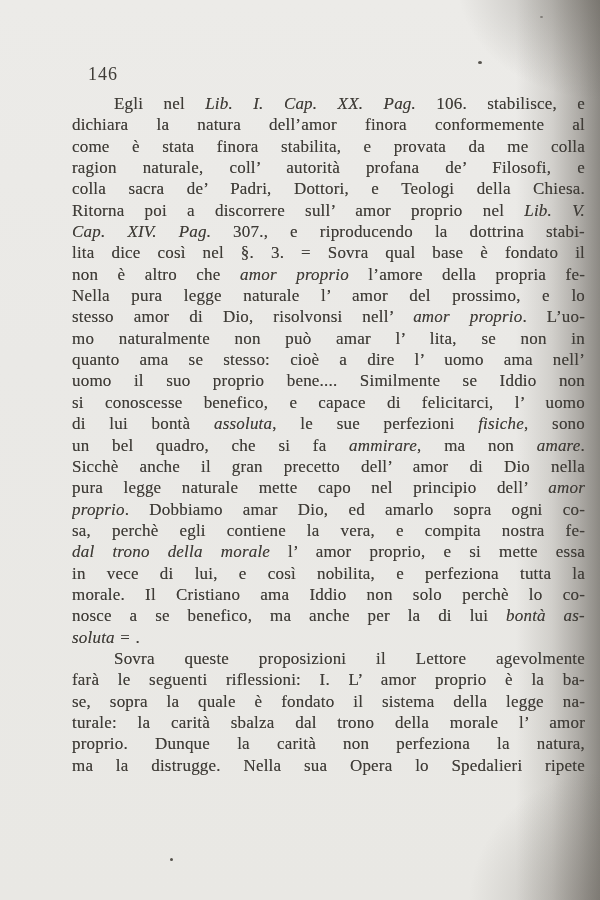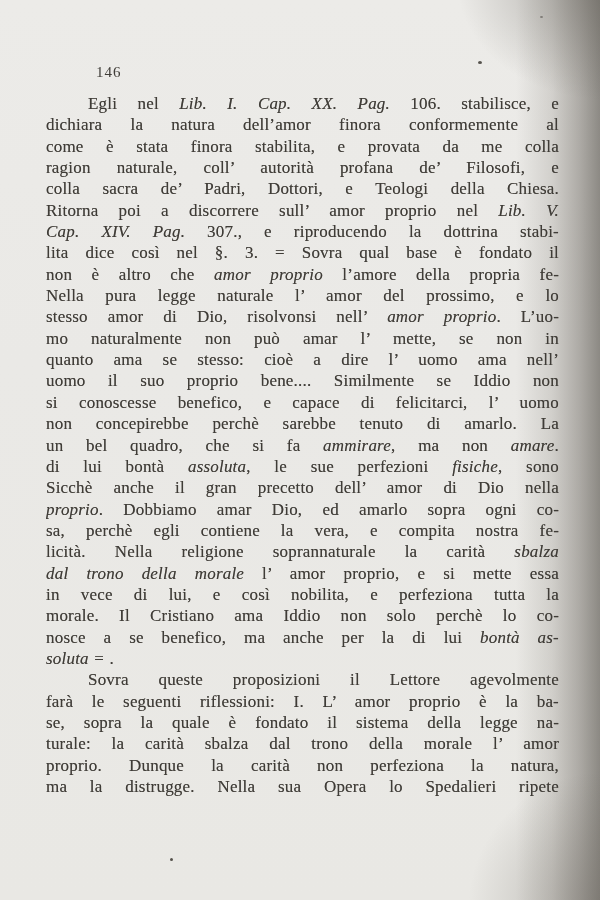--- a/index.html
+++ b/index.html
@@ -12,30 +12,30 @@
     font-family: "Liberation Serif", serif;
     background:
       radial-gradient(240px 190px at 101% -2%, rgba(96,92,85,0.50), rgba(96,92,85,0) 62%),
       radial-gradient(230px 230px at 101% 101%, rgba(104,99,92,0.42), rgba(104,99,92,0) 60%),
       linear-gradient(90deg, rgba(0,0,0,0) 0%, rgba(0,0,0,0) 86%, rgba(120,115,107,0.22) 92%, rgba(100,95,88,0.45) 96.5%, rgba(82,78,71,0.62) 100%),
       linear-gradient(180deg, #ecebe8 0%, #eae9e6 40%, #e9e8e4 100%);
     color: #3f3c37;
   }
   .page-number {
     position: absolute;
-    left: 96px;
+    left: 88px;
     top: 64px;
-    font-size: 15px;
+    font-size: 18px;
     letter-spacing: 1px;
     color: #3f3c37;
     font-family: Liberation Serif, serif;
   }
   .text-block {
     position: absolute;
-    left: 46px;
+    left: 72px;
     top: 93px;
     width: 513px;
   }
   .line {
     font-size: 17px;
     line-height: 21.35px;
     height: 21.35px;
     letter-spacing: 0.2px;
     word-spacing: 1px;
     text-align: justify;
@@ -65,31 +65,30 @@
       <div class="line just"><span>dichiara la natura dell’amor finora conformemente al</span></div>
       <div class="line just"><span>come è stata finora stabilita, e provata da me colla</span></div>
       <div class="line just"><span>ragion naturale, coll’ autorità profana de’ Filosofi, e</span></div>
       <div class="line just"><span>colla sacra de’ Padri, Dottori, e Teologi della Chiesa.</span></div>
       <div class="line just"><span>Ritorna poi a discorrere sull’ amor proprio nel </span><span class="it">Lib. V.</span></div>
       <div class="line just"><span class="it">Cap. XIV. Pag.</span><span> 307., e riproducendo la dottrina stabi-</span></div>
       <div class="line just"><span>lita dice così nel §. 3. = Sovra qual base è fondato il</span></div>
       <div class="line just"><span>non è altro che </span><span class="it">amor proprio</span><span> l’amore della propria fe-</span></div>
       <div class="line just"><span>Nella pura legge naturale l’ amor del prossimo, e lo</span></div>
       <div class="line just"><span>stesso amor di Dio, risolvonsi nell’ </span><span class="it">amor proprio</span><span>. L’uo-</span></div>
-      <div class="line just"><span>mo naturalmente non può amar l’ mette, se non in</span></div>
+      <div class="line just"><span>mo naturalmente non può amar l’ lita, se non in</span></div>
       <div class="line just"><span>quanto ama se stesso: cioè a dire l’ uomo ama nell’</span></div>
       <div class="line just"><span>uomo il suo proprio bene.... Similmente se Iddio non</span></div>
       <div class="line just"><span>si conoscesse benefico, e capace di felicitarci, l’ uomo</span></div>
-      <div class="line just"><span>non concepirebbe perchè sarebbe tenuto di amarlo. La</span></div>
+      <div class="line just"><span>di lui bontà </span><span class="it">assoluta</span><span>, le sue perfezioni </span><span class="it">fisiche</span><span>, sono</span></div>
       <div class="line just"><span>un bel quadro, che si fa </span><span class="it">ammirare</span><span>, ma non </span><span class="it">amare</span><span>.</span></div>
-      <div class="line just"><span>di lui bontà </span><span class="it">assoluta</span><span>, le sue perfezioni </span><span class="it">fisiche</span><span>, sono</span></div>
       <div class="line just"><span>Sicchè anche il gran precetto dell’ amor di Dio nella</span></div>
+      <div class="line just"><span>pura legge naturale mette capo nel principio dell’ </span><span class="it">amor</span></div>
       <div class="line just"><span class="it">proprio</span><span>. Dobbiamo amar Dio, ed amarlo sopra ogni co-</span></div>
       <div class="line just"><span>sa, perchè egli contiene la vera, e compita nostra fe-</span></div>
-      <div class="line just"><span>licità. Nella religione soprannaturale la carità </span><span class="it">sbalza</span></div>
       <div class="line just"><span class="it">dal trono della morale</span><span> l’ amor proprio, e si mette essa</span></div>
       <div class="line just"><span>in vece di lui, e così nobilita, e perfeziona tutta la</span></div>
       <div class="line just"><span>morale. Il Cristiano ama Iddio non solo perchè lo co-</span></div>
       <div class="line just"><span>nosce a se benefico, ma anche per la di lui </span><span class="it">bontà as-</span></div>
       <div class="line"><span class="it">soluta</span><span> = .</span></div>
       <div class="line just indent"><span>Sovra queste proposizioni il Lettore agevolmente</span></div>
       <div class="line just"><span>farà le seguenti riflessioni: I. L’ amor proprio è la ba-</span></div>
       <div class="line just"><span>se, sopra la quale è fondato il sistema della legge na-</span></div>
       <div class="line just"><span>turale: la carità sbalza dal trono della morale l’ amor</span></div>
       <div class="line just"><span>proprio. Dunque la carità non perfeziona la natura,</span></div>

